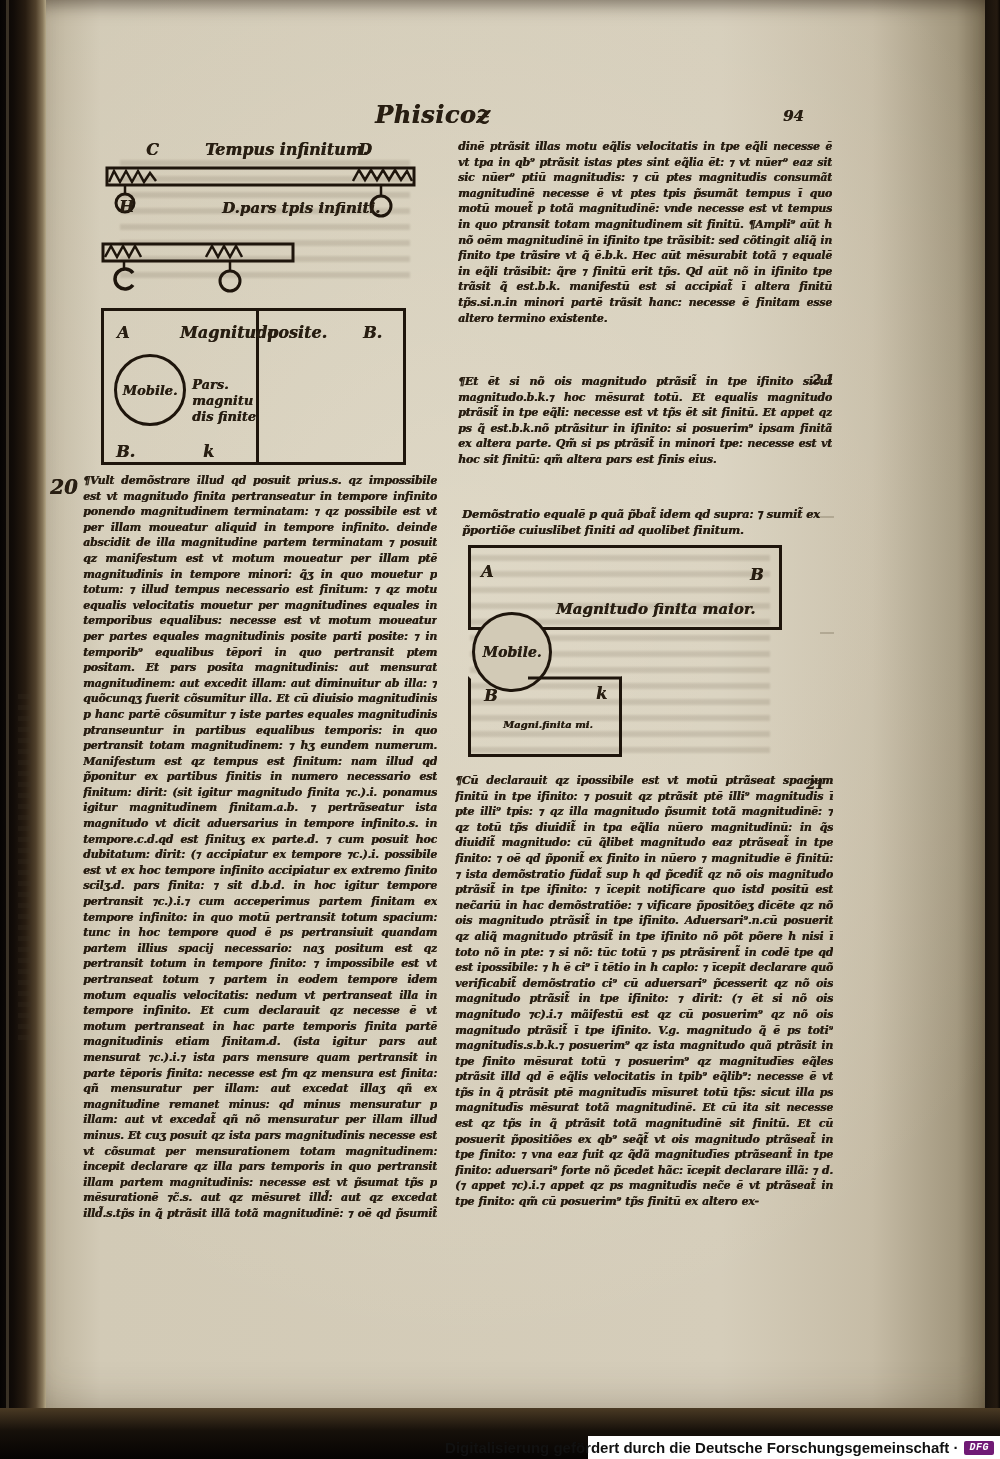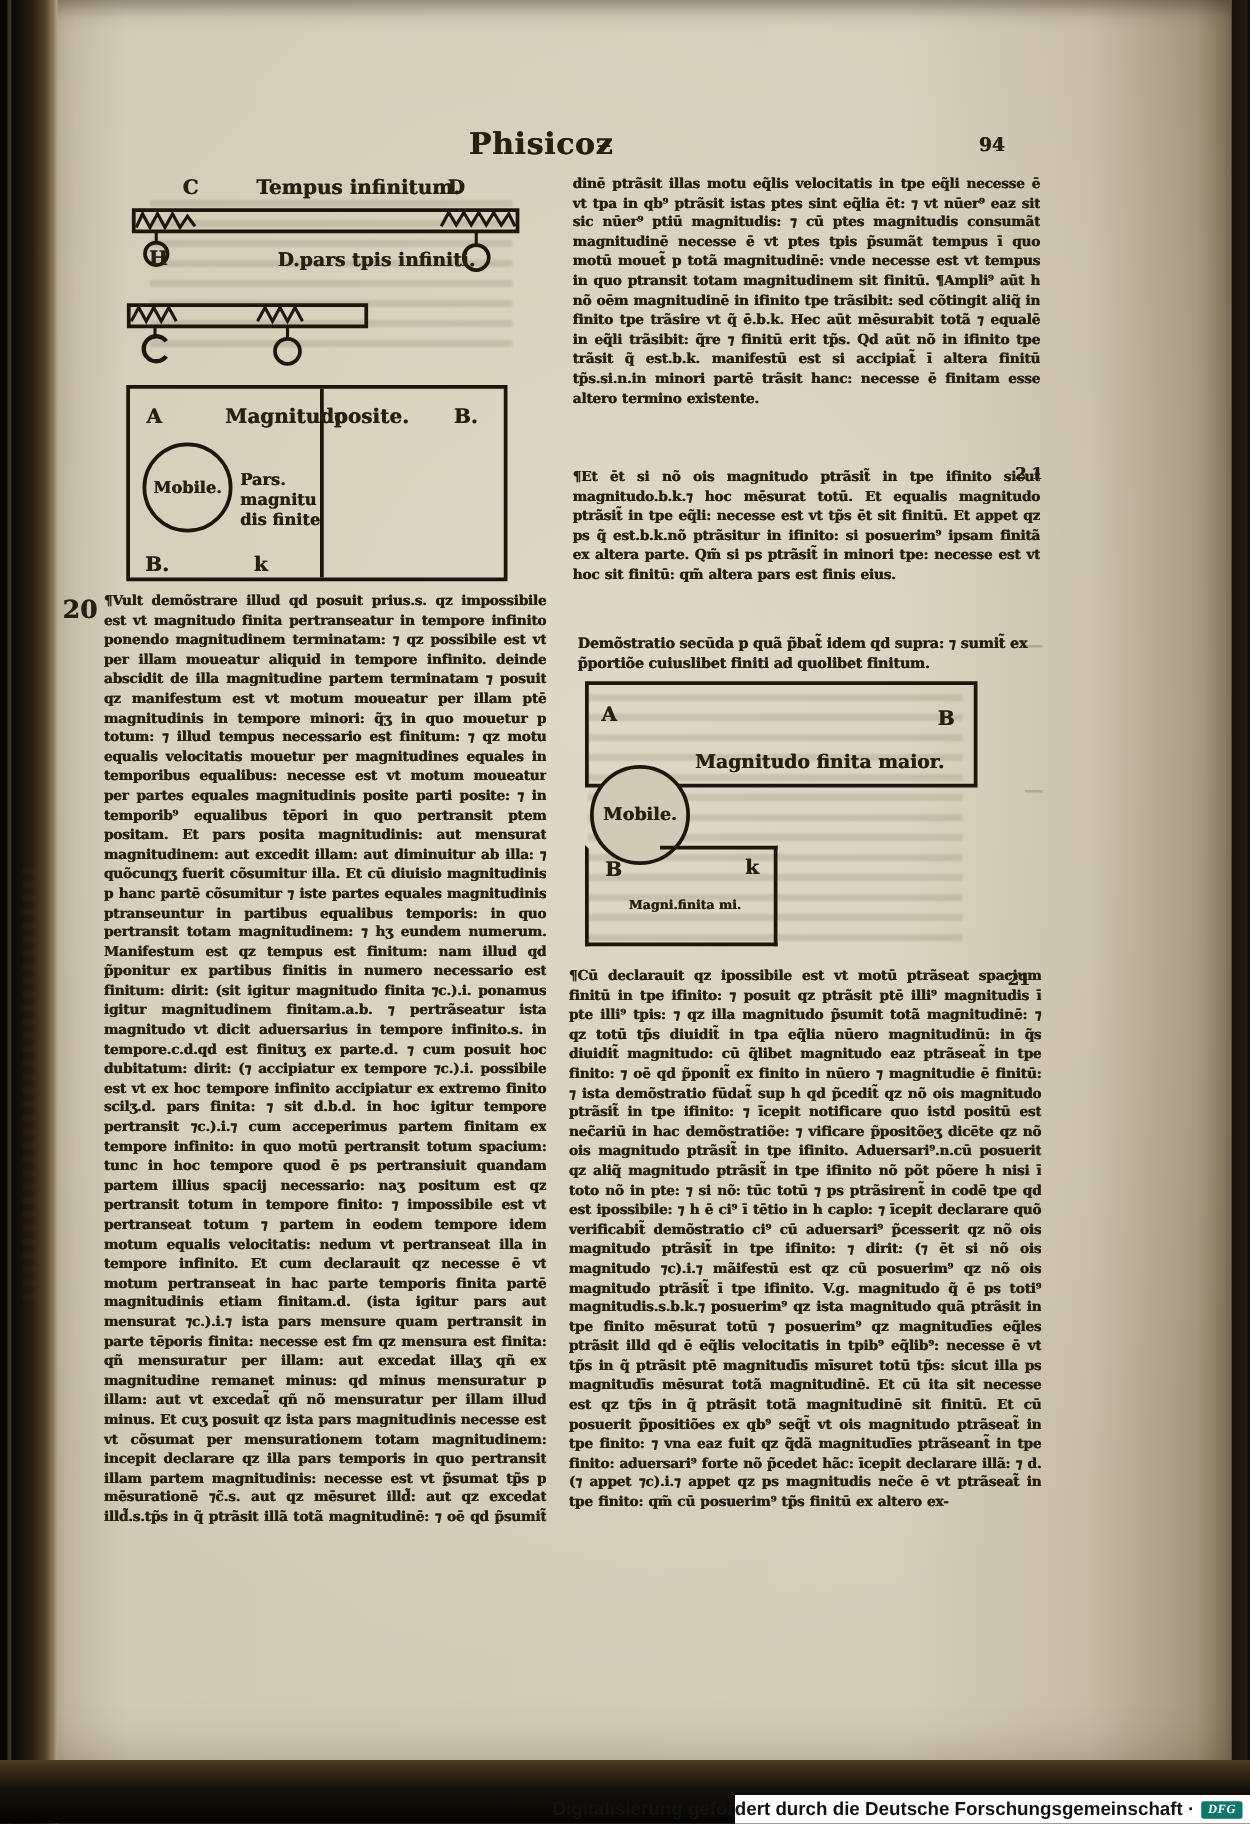--- a/index.html
+++ b/index.html
@@ -19,26 +19,26 @@
   .spine-streak{position:absolute;left:6px;top:0;width:3px;height:1459px;background:rgba(190,170,130,.25);}
   .edge-right{position:absolute;right:0;top:0;width:15px;height:1459px;
     background:linear-gradient(90deg,rgba(20,14,8,0),#241a10 80%,#0c0804 100%);}
   .bottom-dark{position:absolute;left:0;top:1408px;width:1000px;height:51px;
     background:linear-gradient(#4a3a24 0,#16100a 45%,#050302 100%);}
 
   
   .dfg-strip{position:absolute;left:588px;top:1436px;width:412px;height:23px;background:#ffffff;
     display:flex;align-items:center;justify-content:flex-end;gap:6px;padding-right:6px;box-sizing:border-box;}
   .dfg-credit{font-family:"Liberation Sans",sans-serif;font-size:15px;font-weight:bold;color:#111;white-space:nowrap;}
-  .dfg-logo{font-family:Liberation Serif, serif;font-size:10px;font-weight:bold;font-style:italic;
-    color:#fff;background:#0f766e;padding:1px 5px 2px 5px;border-radius:2px;letter-spacing:.5px;}
+  .dfg-logo{font-family:Liberation Mono, monospace;font-size:10px;font-weight:bold;font-style:italic;
+    color:#fff;background:#701a75;padding:1px 5px 2px 5px;border-radius:2px;letter-spacing:.5px;}
 
   
   .ink{color:#281e12;text-shadow:.4px 0 0 currentColor;}
-  .blk{position:absolute;font-weight:bold;}
+  .blk{position:absolute;font-weight:bold;font-style:italic;}
   .body-text{font-size:11px;line-height:15.6px;letter-spacing:-.2px;text-align:justify;
     overflow:hidden;word-spacing:.5px;}
   .lbl{font-size:16px;}
   .cap{font-size:15px;}
 
   
   .tbox{position:absolute;border:3px solid #1e150c;box-sizing:border-box;}
   .tdivider{position:absolute;top:0;bottom:0;left:152px;width:3px;background:#1e150c;}
   .circ{position:absolute;border:3px solid #1e150c;border-radius:50%;box-sizing:border-box;
     display:flex;align-items:center;justify-content:center;}
@@ -114,21 +114,21 @@
   <div class="blk ink" style="left:192px;top:409px;font-size:13px;">dis finite</div>
   <div class="blk ink lbl" style="left:116px;top:442px;">B.</div>
   <div class="blk ink lbl" style="left:203px;top:442px;">k</div>
 
   <div class="blk ink" style="left:50px;top:475px;font-size:20px;">20</div>
 
   <div class="blk ink body-text" style="left:83px;top:473px;width:354px;height:747px;">¶Vult demõstrare illud qd posuit prius.s. qz impossibile est vt magnitudo finita pertranseatur in tempore infinito ponendo magnitudinem terminatam: ⁊ qz possibile est vt per illam moueatur aliquid in tempore infinito. deinde abscidit de illa magnitudine partem terminatam ⁊ posuit qz manifestum est vt motum moueatur per illam ptē magnitudinis in tempore minori: q̃ʒ in quo mouetur p totum: ⁊ illud tempus necessario est finitum: ⁊ qz motu equalis velocitatis mouetur per magnitudines equales in temporibus equalibus: necesse est vt motum moueatur per partes equales magnitudinis posite parti posite: ⁊ in temporib⁹ equalibus tēpori in quo pertransit ptem positam. Et pars posita magnitudinis: aut mensurat magnitudinem: aut excedit illam: aut diminuitur ab illa: ⁊ quõcunqʒ fuerit cõsumitur illa. Et cū diuisio magnitudinis p hanc partē cõsumitur ⁊ iste partes equales magnitudinis ptranseuntur in partibus equalibus temporis: in quo pertransit totam magnitudinem: ⁊ hʒ eundem numerum. Manifestum est qz tempus est finitum: nam illud qd p̃ponitur ex partibus finitis in numero necessario est finitum: dirit: (sit igitur magnitudo finita ⁊c.).i. ponamus igitur magnitudinem finitam.a.b. ⁊ pertrãseatur ista magnitudo vt dicit aduersarius in tempore infinito.s. in tempore.c.d.qd est finituʒ ex parte.d. ⁊ cum posuit hoc dubitatum: dirit: (⁊ accipiatur ex tempore ⁊c.).i. possibile est vt ex hoc tempore infinito accipiatur ex extremo finito scilʒ.d. pars finita: ⁊ sit d.b.d. in hoc igitur tempore pertransit ⁊c.).i.⁊ cum acceperimus partem finitam ex tempore infinito: in quo motū pertransit totum spacium: tunc in hoc tempore quod ē ps pertransiuit quandam partem illius spacij necessario: naʒ positum est qz pertransit totum in tempore finito: ⁊ impossibile est vt pertranseat totum ⁊ partem in eodem tempore idem motum equalis velocitatis: nedum vt pertranseat illa in tempore infinito. Et cum declarauit qz necesse ē vt motum pertranseat in hac parte temporis finita partē magnitudinis etiam finitam.d. (ista igitur pars aut mensurat ⁊c.).i.⁊ ista pars mensure quam pertransit in parte tēporis finita: necesse est fm qz mensura est finita: qñ mensuratur per illam: aut excedat illaʒ qñ ex magnitudine remanet minus: qd minus mensuratur p illam: aut vt excedat̃ qñ nõ mensuratur per illam illud minus. Et cuʒ posuit qz ista pars magnitudinis necesse est vt cõsumat per mensurationem totam magnitudinem: incepit declarare qz illa pars temporis in quo pertransit illam partem magnitudinis: necesse est vt p̃sumat tp̃s p mēsurationē ⁊c̃.s. aut qz mēsuret illd̃: aut qz excedat illd̃.s.tp̃s in q̃ ptrãsit illã totã magnitudinē: ⁊ oē qd p̃sumit̃ a mēsuratõe finiti est finitū: sed positū ē cē ifinitū qd est icõueniēs. D.d. (si igit̃ magnitudo ⁊c).i.si oēs ptes eq̃les pti.b.k.q̃ p̃sumūt totã magnitu</div>
 
   <div class="blk ink body-text" style="left:458px;top:139px;width:374px;height:234px;">dinē ptrãsit illas motu eq̃lis velocitatis in tpe eq̃li necesse ē vt tpa in qb⁹ ptrãsit istas ptes sint eq̃lia ēt: ⁊ vt nūer⁹ eaƶ sit sic nūer⁹ ptiū magnitudis: ⁊ cū ptes magnitudis consumãt magnitudinē necesse ē vt ptes tpis p̃sumãt tempus ī quo motū mouet̃ p totã magnitudinē: vnde necesse est vt tempus in quo ptransit totam magnitudinem sit finitū. ¶Ampli⁹ aūt h nõ oēm magnitudinē in ifinito tpe trãsibit: sed cõtingit aliq̃ in finito tpe trãsire vt q̃ ē.b.k. Hec aūt mēsurabit totã ⁊ equalē in eq̃li trãsibit: q̃re ⁊ finitū erit tp̃s. Qd aūt nõ in ifinito tpe trãsit q̃ est.b.k. manifestū est si accipiat̃ ī altera finitū tp̃s.si.n.in minori partē trãsit hanc: necesse ē finitam esse altero termino existente.</div>
   <div class="blk ink body-text" style="left:458px;top:374px;width:374px;height:131px;">¶Et ēt si nõ ois magnitudo ptrãsit̃ in tpe ifinito sicut magnitudo.b.k.⁊ hoc mēsurat totū. Et equalis magnitudo ptrãsit̃ in tpe eq̃li: necesse est vt tp̃s ēt sit finitū. Et appet qz ps q̃ est.b.k.nõ ptrãsitur in ifinito: si posuerim⁹ ipsam finitã ex altera parte. Qm̃ si ps ptrãsit̃ in minori tpe: necesse est vt hoc sit finitū: qm̃ altera pars est finis eius.</div>
-  <div class="blk ink" style="left:462px;top:506px;width:372px;font-size:11.5px;line-height:16px;letter-spacing:-.2px;">Demõstratio secūda p quã p̃bat̃ idem qd supra: ⁊ sumit̃ ex p̃portiõe cuiuslibet finiti ad quolibet finitum.</div>
+  <div class="blk ink" style="left:462px;top:506px;width:372px;font-size:11.5px;line-height:16px;letter-spacing:-.2px;">Demõstratio equalē p quã p̃bat̃ idem qd supra: ⁊ sumit̃ ex p̃portiõe cuiuslibet finiti ad quolibet finitum.</div>
 
   <div class="blk ink" style="left:812px;top:372px;font-size:13px;letter-spacing:4px;">21</div>
 
   <div class="tbox" style="left:468px;top:545px;width:314px;height:85px;"></div>
   <div class="blk ink lbl" style="left:481px;top:562px;">A</div>
   <div class="blk ink lbl" style="left:750px;top:565px;">B</div>
   <div class="blk ink cap" style="left:556px;top:600px;">Magnitudo finita maior.</div>
   <div class="circ" style="left:472px;top:612px;width:80px;height:80px;background:#d2cab6;">
     <span class="blk ink" style="position:static;font-size:14px;">Mobile.</span>
   </div>

